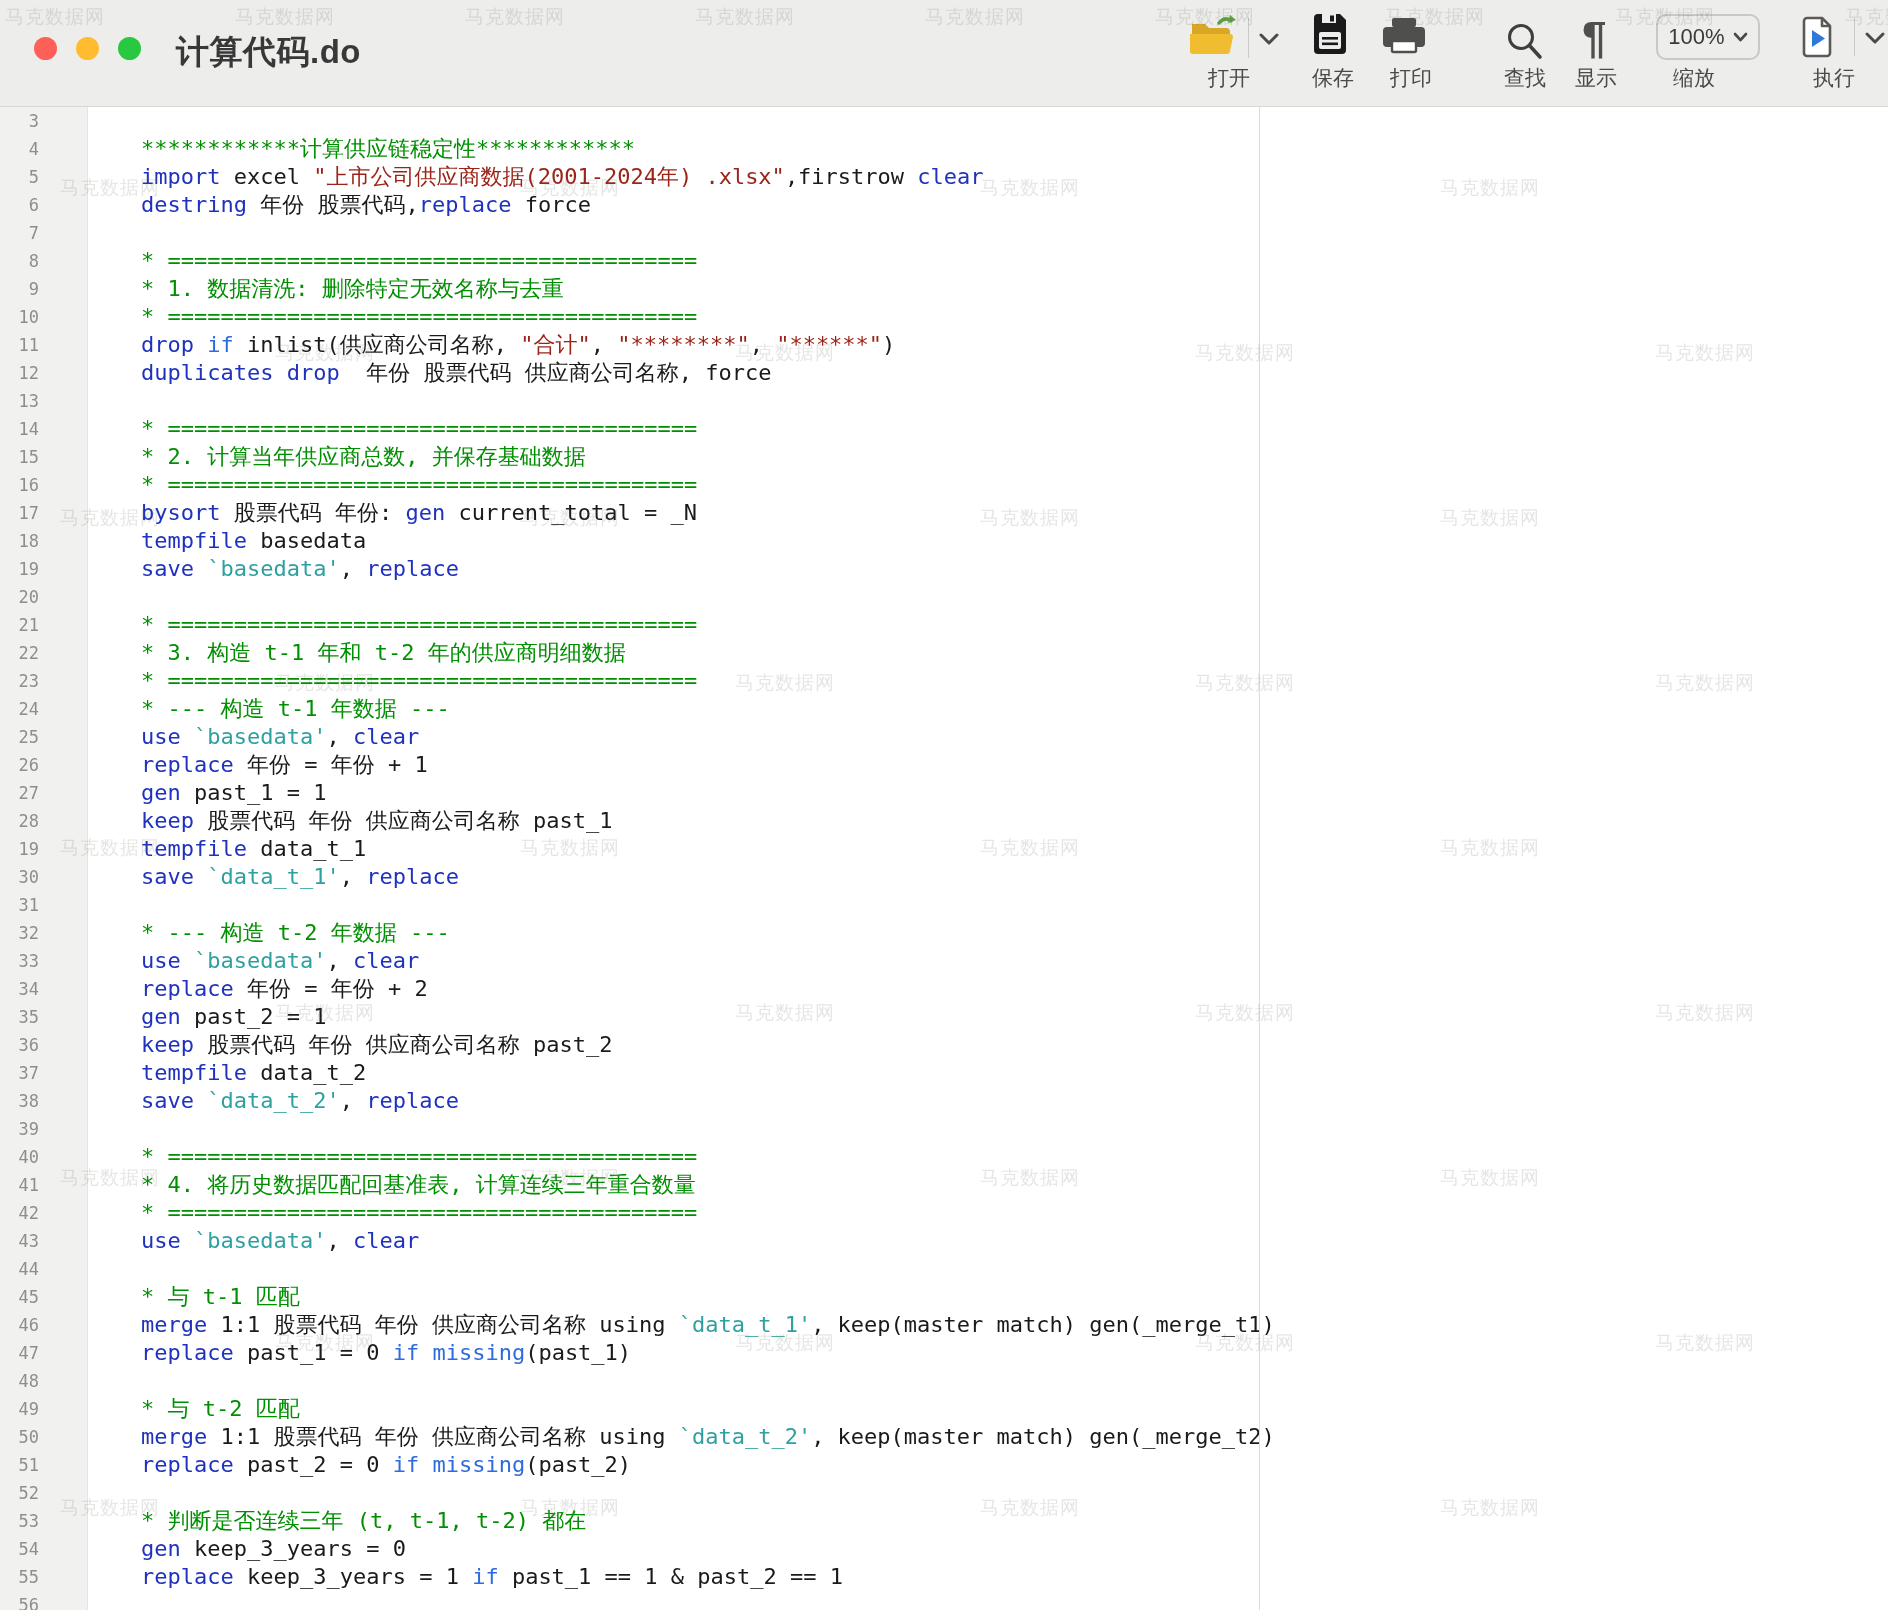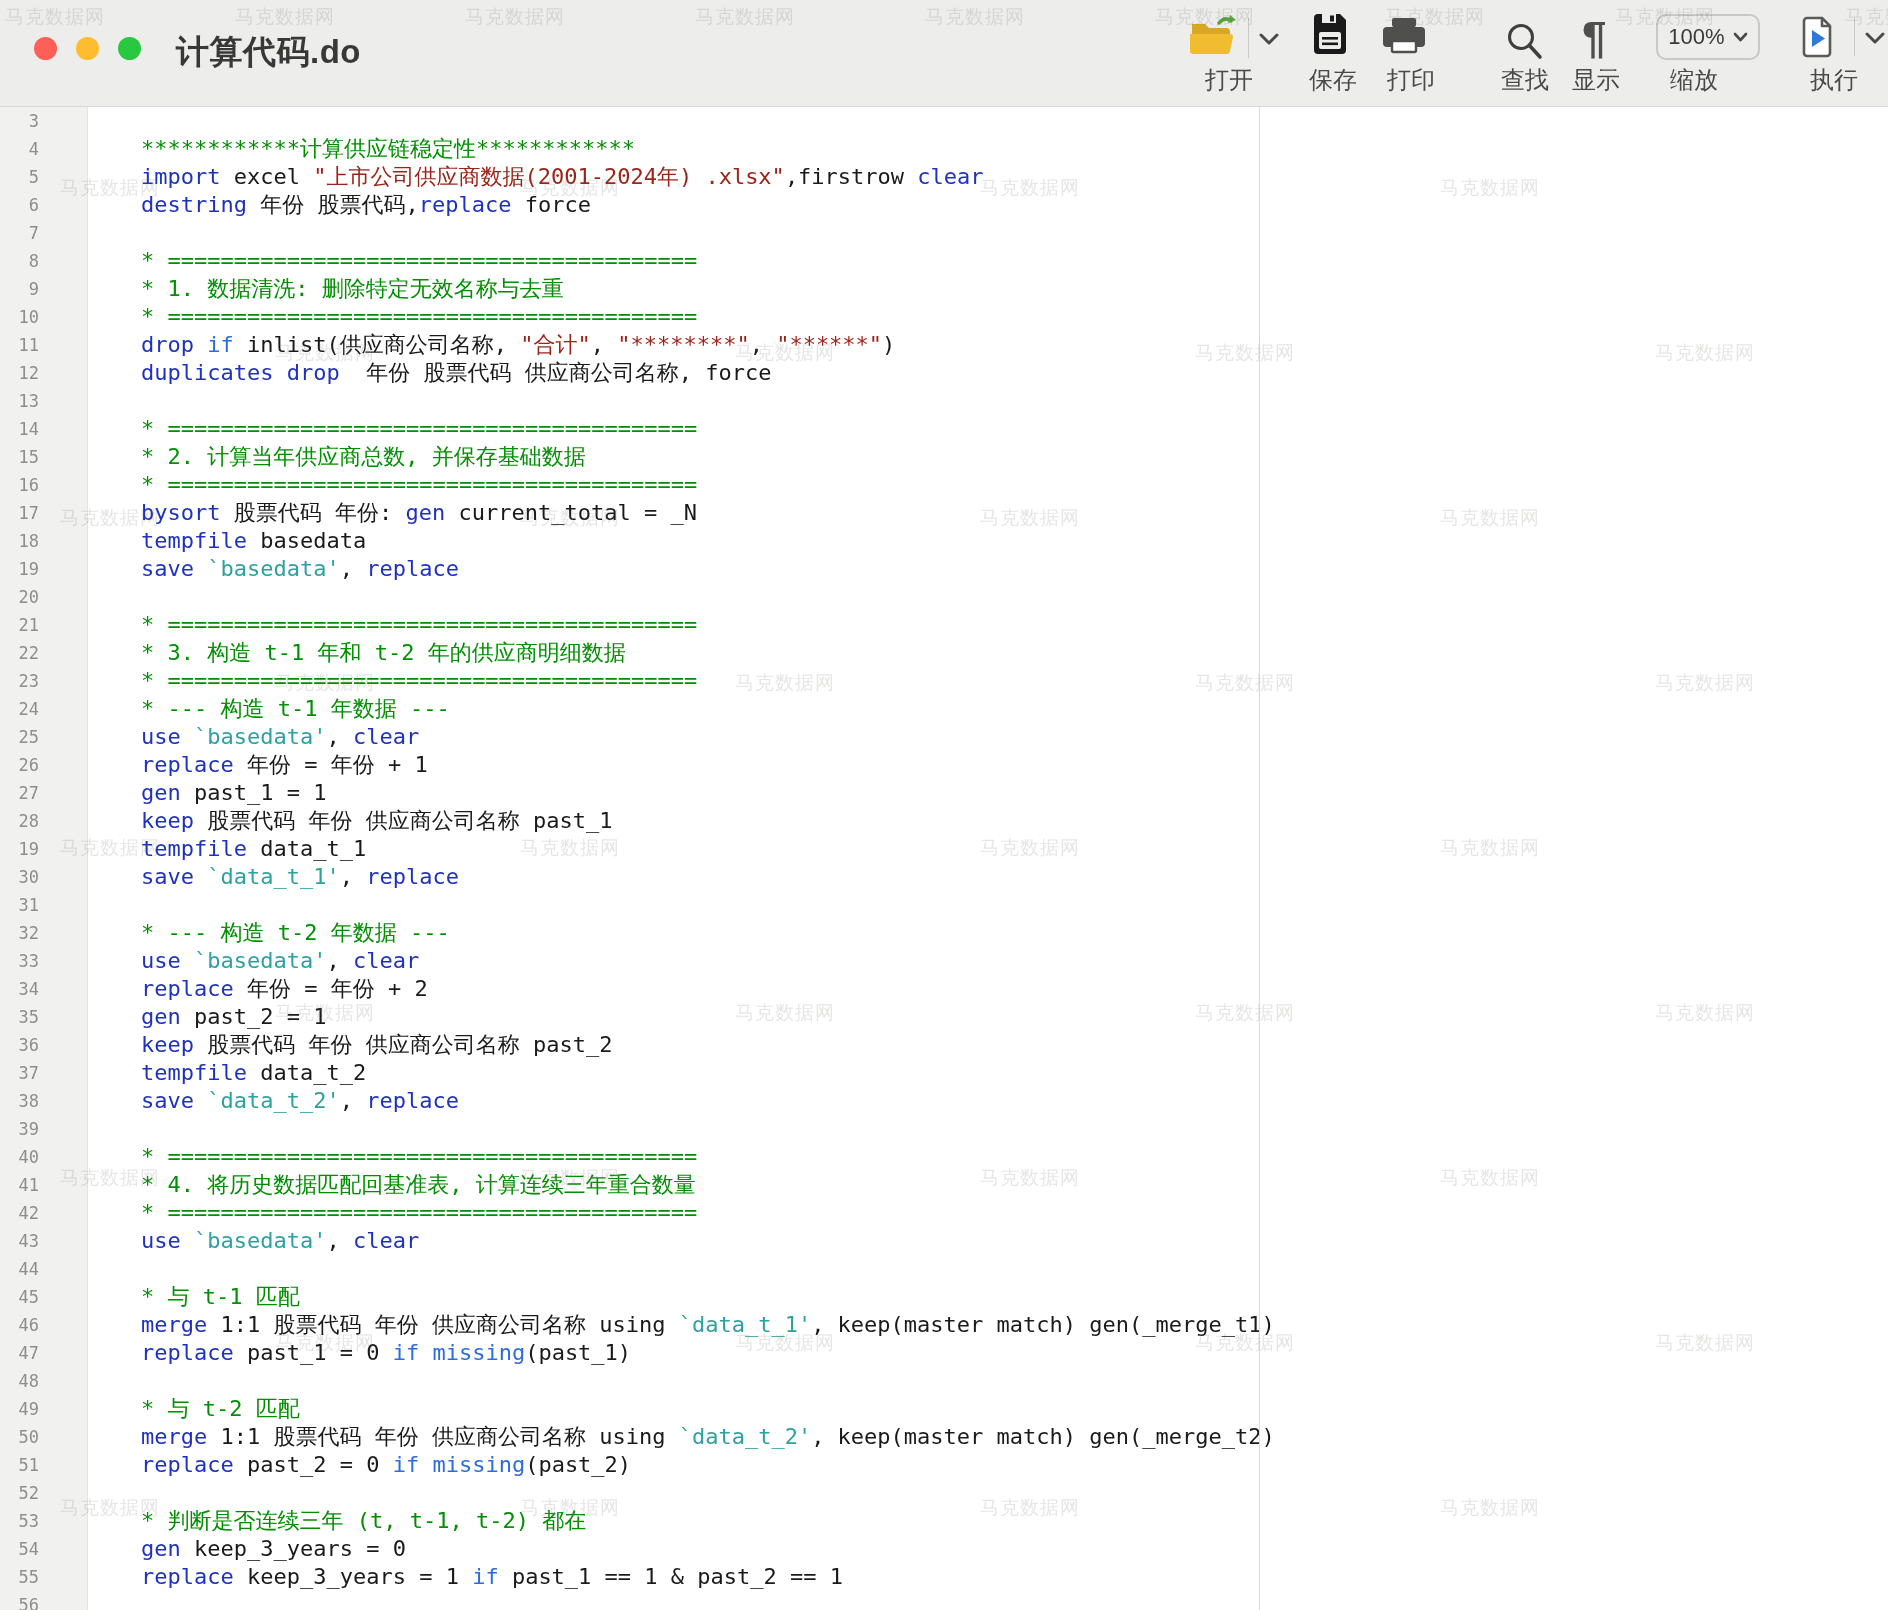--- a/index.html
+++ b/index.html
@@ -15,21 +15,21 @@
   }
   .tl{position:absolute;width:23px;height:23px;border-radius:50%;top:37px;}
   .tl.red{left:34px;background:#FE5F57;}
   .tl.yel{left:76px;background:#FEBC2E;}
   .tl.grn{left:118px;background:#28C840;}
   .win-title{
     position:absolute;left:176px;top:30px;font-size:33px;font-weight:700;
     color:#383838;letter-spacing:.5px;white-space:nowrap;
   }
   .tb-label{
-    position:absolute;top:64px;font-size:24px;color:#4A4A48;white-space:nowrap;
+    position:absolute;top:64px;font-size:21px;color:#4A4A48;white-space:nowrap;
     transform:translateX(-50%);
   }
   .tb-sep{position:absolute;width:1px;background:#C9C9C7;}
   .chev{position:absolute;}
   .zoom-btn{
     position:absolute;left:1641px;top:14px;width:104px;height:46px;
     border:2px solid #C8C8C6;border-radius:10px;box-sizing:border-box;
     display:flex;align-items:center;justify-content:center;gap:8px;
     color:#3A3A3A;font-size:22px;background:transparent;margin-left:15px;
   }

